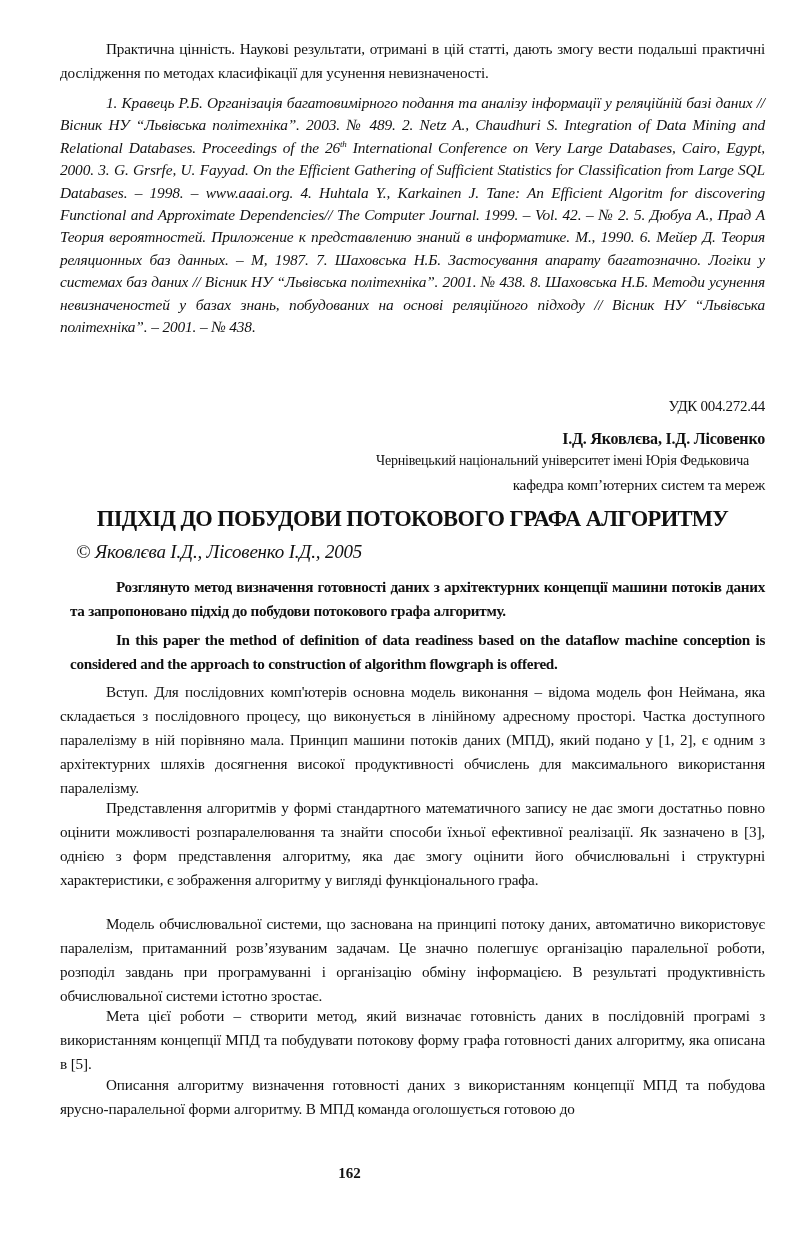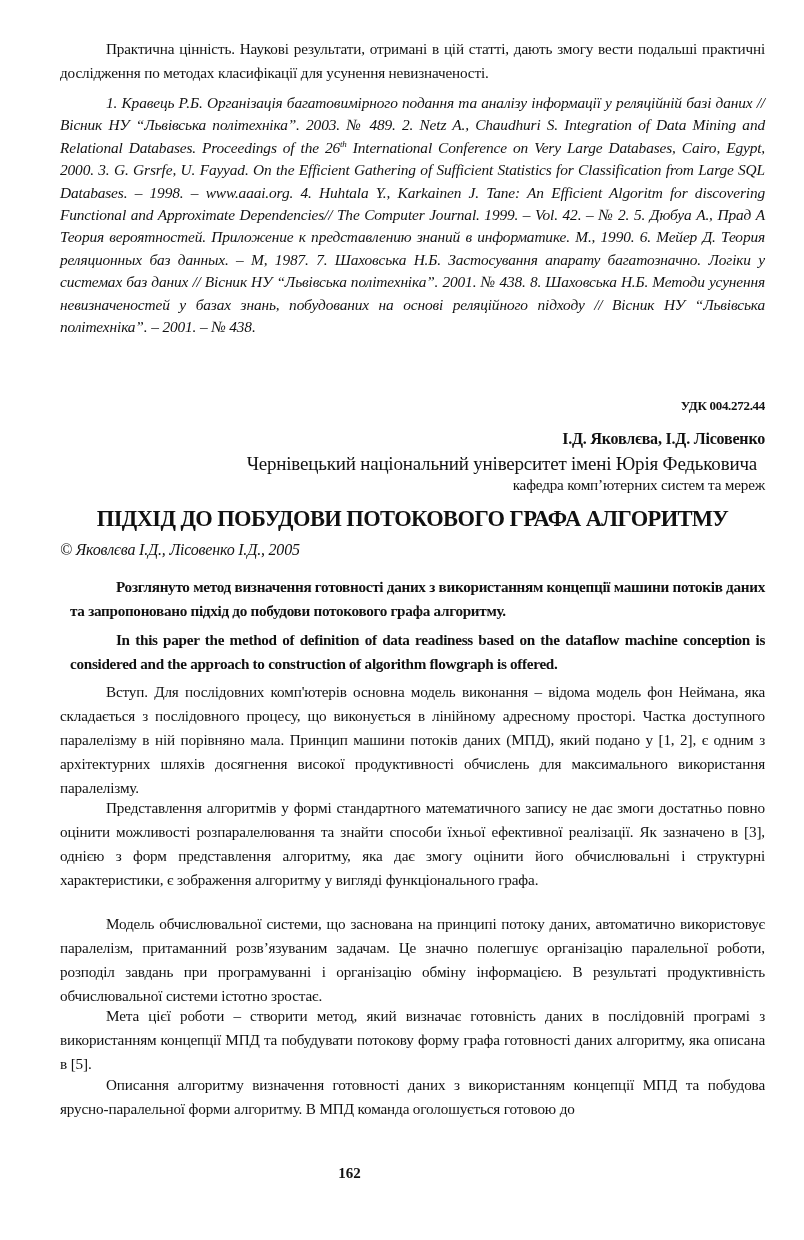--- a/index.html
+++ b/index.html
@@ -30,42 +30,42 @@
       letter-spacing: -0.15px;
     }
     .b { font-weight: normal; }
     .u { }
     sup { font-size: 9px; line-height: 0; }
 
     #practical { position: absolute; top: 37px; }
     #refs { position: absolute; top: 92px; font-style: italic; font-size: 15.4px; line-height: 22.4px; }
     #udk {
       position: absolute; top: 398px; right: 0;
-      font-weight: bold; font-size: 13px; letter-spacing: -0.3px;
+      font-weight: normal; font-size: 15px; letter-spacing: -0.3px;
     }
     #authors {
       position: absolute; top: 430px; right: 0;
       font-weight: bold; font-size: 16px; letter-spacing: -0.2px; text-align: right;
     }
     #affil1 {
-      position: absolute; top: 453px; right: 8px;
-      font-size: 19px; letter-spacing: -0.2px;
+      position: absolute; top: 453px; right: 16px;
+      font-size: 14px; letter-spacing: -0.2px;
     }
     #affil2 {
       position: absolute; top: 476px; right: 0;
       font-size: 15.2px; letter-spacing: -0.2px;
     }
     #title {
       position: absolute; top: 506px; left: 0; width: 705px;
       text-align: center; font-weight: bold; font-size: 22.5px;
       letter-spacing: -0.6px;
     }
     #copyright {
-      position: absolute; top: 541px; left: 0;
-      font-style: italic; font-size: 16px; letter-spacing: -0.2px;
+      position: absolute; top: 541px; left: 16px;
+      font-style: italic; font-size: 19px; letter-spacing: -0.2px;
     }
     #abstract-uk { position: absolute; top: 575px; left: 10px; width: 695px; font-weight: bold; }
     #abstract-en { position: absolute; top: 628px; left: 10px; width: 695px; font-weight: bold; }
     #intro { position: absolute; top: 680px; }
     #para2 { position: absolute; top: 796px; }
     #para3 { position: absolute; top: 912px; }
     #para4 { position: absolute; top: 1004px; }
     #para5 { position: absolute; top: 1073px; }
     #page-number {
       position: absolute; top: 1165px; left: 0; width: 699px;
@@ -84,21 +84,21 @@
 
   <div id="udk">УДК 004.272.44</div>
   <div id="authors">І.Д. Яковлєва, І.Д. Лісовенко</div>
   <div id="affil1">Чернівецький національний університет імені Юрія Федьковича</div>
   <div id="affil2">кафедра комп’ютерних систем та мереж</div>
 
   <div id="title">ПІДХІД ДО ПОБУДОВИ ПОТОКОВОГО ГРАФА АЛГОРИТМУ</div>
 
   <div id="copyright">© Яковлєва І.Д., Лісовенко І.Д., 2005</div>
 
-  <p id="abstract-uk" class="para tight">Розглянуто метод визначення готовності даних з використанням концепції машини потоків даних та запропоновано підхід до побудови потокового графа алгоритму.</p>
+  <p id="abstract-uk" class="para tight">Розглянуто метод визначення готовності даних з архітектурних концепції машини потоків даних та запропоновано підхід до побудови потокового графа алгоритму.</p>
 
   <p id="abstract-en" class="para tight">In this paper the method of definition of data readiness based on the  dataflow machine conception is considered and the approach to construction of algorithm flowgraph  is offered.</p>
 
   <p id="intro" class="para"><span class="b">Вступ.</span><span> Для послідовних комп'ютерів основна модель виконання – відома модель фон Неймана, яка складається з послідовного процесу, що виконується в лінійному адресному просторі. Частка доступного паралелізму в ній порівняно мала. Принцип машини потоків даних (МПД), який подано у [1, 2], є одним з архітектурних шляхів досягнення високої продуктивності обчислень для максимального використання паралелізму.</span></p>
 
   <p id="para2" class="para">Представлення алгоритмів у формі стандартного математичного запису не дає змоги достатньо повно оцінити можливості розпаралелювання та знайти способи їхньої ефективної реалізації. Як зазначено в [3], однією з форм представлення алгоритму, яка дає змогу оцінити його обчислювальні і структурні характеристики, є зображення алгоритму у вигляді функціонального графа.</p>
 
   <p id="para3" class="para">Модель обчислювальної системи, що заснована на принципі потоку даних, автоматично використовує паралелізм, притаманний розв’язуваним задачам. Це значно полегшує організацію паралельної роботи, розподіл завдань при програмуванні і організацію обміну інформацією. В результаті продуктивність обчислювальної системи істотно зростає.</p>
 
   <p id="para4" class="para">Мета цієї роботи – створити метод, який визначає готовність даних  в послідовній програмі з використанням концепції МПД та побудувати  потокову форму графа готовності даних алгоритму, яка описана в [5].</p>

